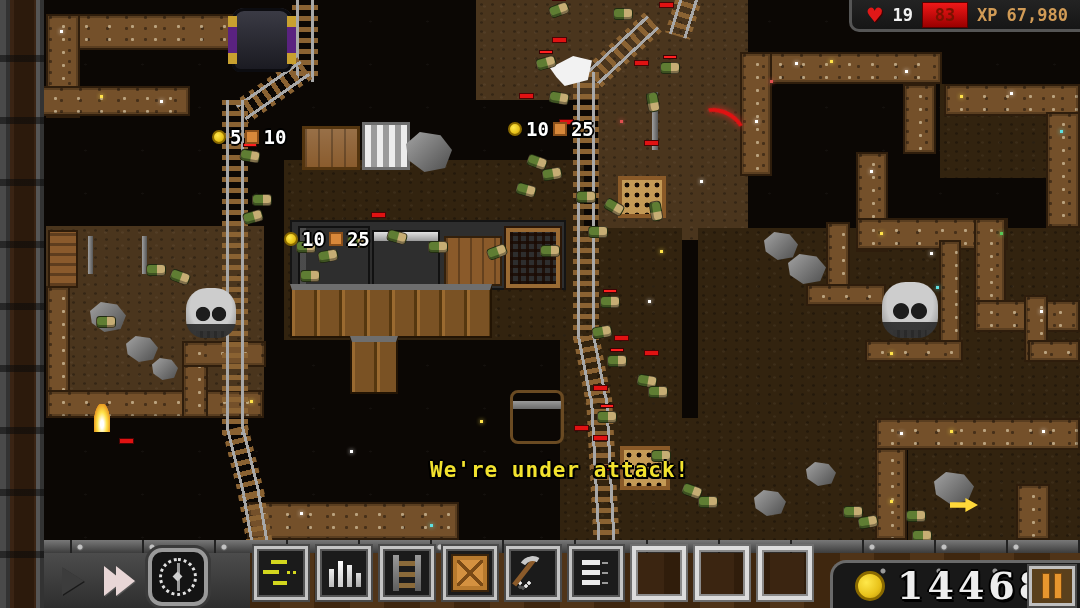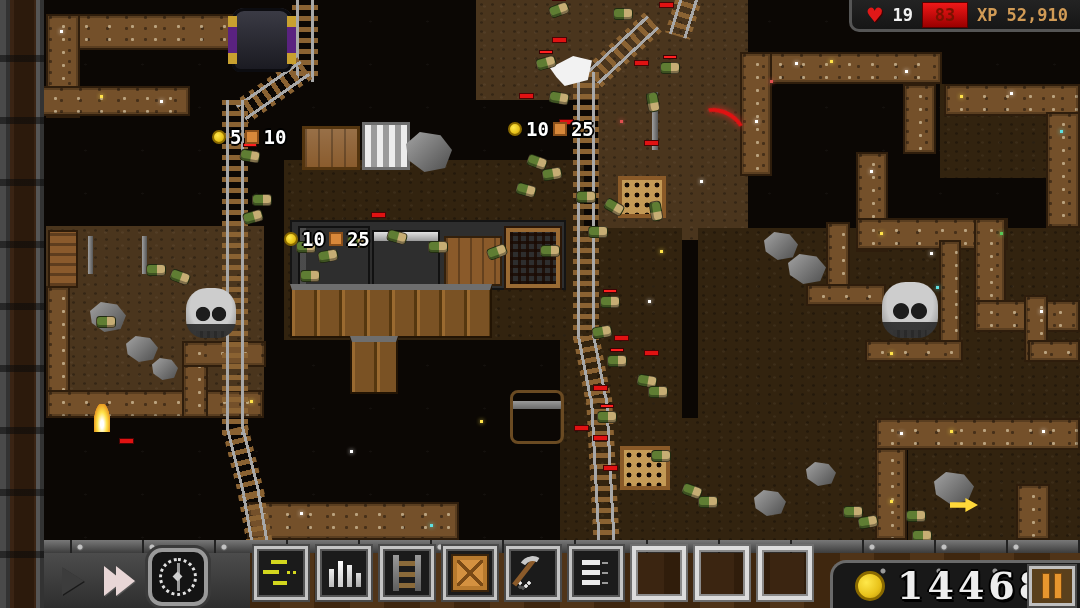--- a/index.html
+++ b/index.html
@@ -356,30 +356,31 @@
       <span>10</span>
       <span class="mini-crate"></span>
       <span>25</span>
     </div>
     <div class="loot-popup" style="left: 284px; top: 228px;">
       <span class="coin"></span>
       <span>10</span>
       <span class="mini-crate"></span>
       <span>25</span>
     </div>
+    <div id="attack-message" style="left: 430px; top: 458px;">We're under attack!</div>
   </div>
 
   <div id="hud">
     <span class="heart">♥</span>
     <span class="lives">19</span>
     <span class="hp-badge">
         <span>83</span>
       </span>
     <span class="xp-label">XP</span>
-    <span class="xp-value">52,910</span>
+    <span class="xp-value">67,980</span>
   </div>
 
   <div id="bottom-bar">
     <div id="bar-rim"></div>
     <div id="time-panel">
       <span class="play-tri"></span>
       <span class="ff">
           <i></i>
           <i></i>
         </span>

